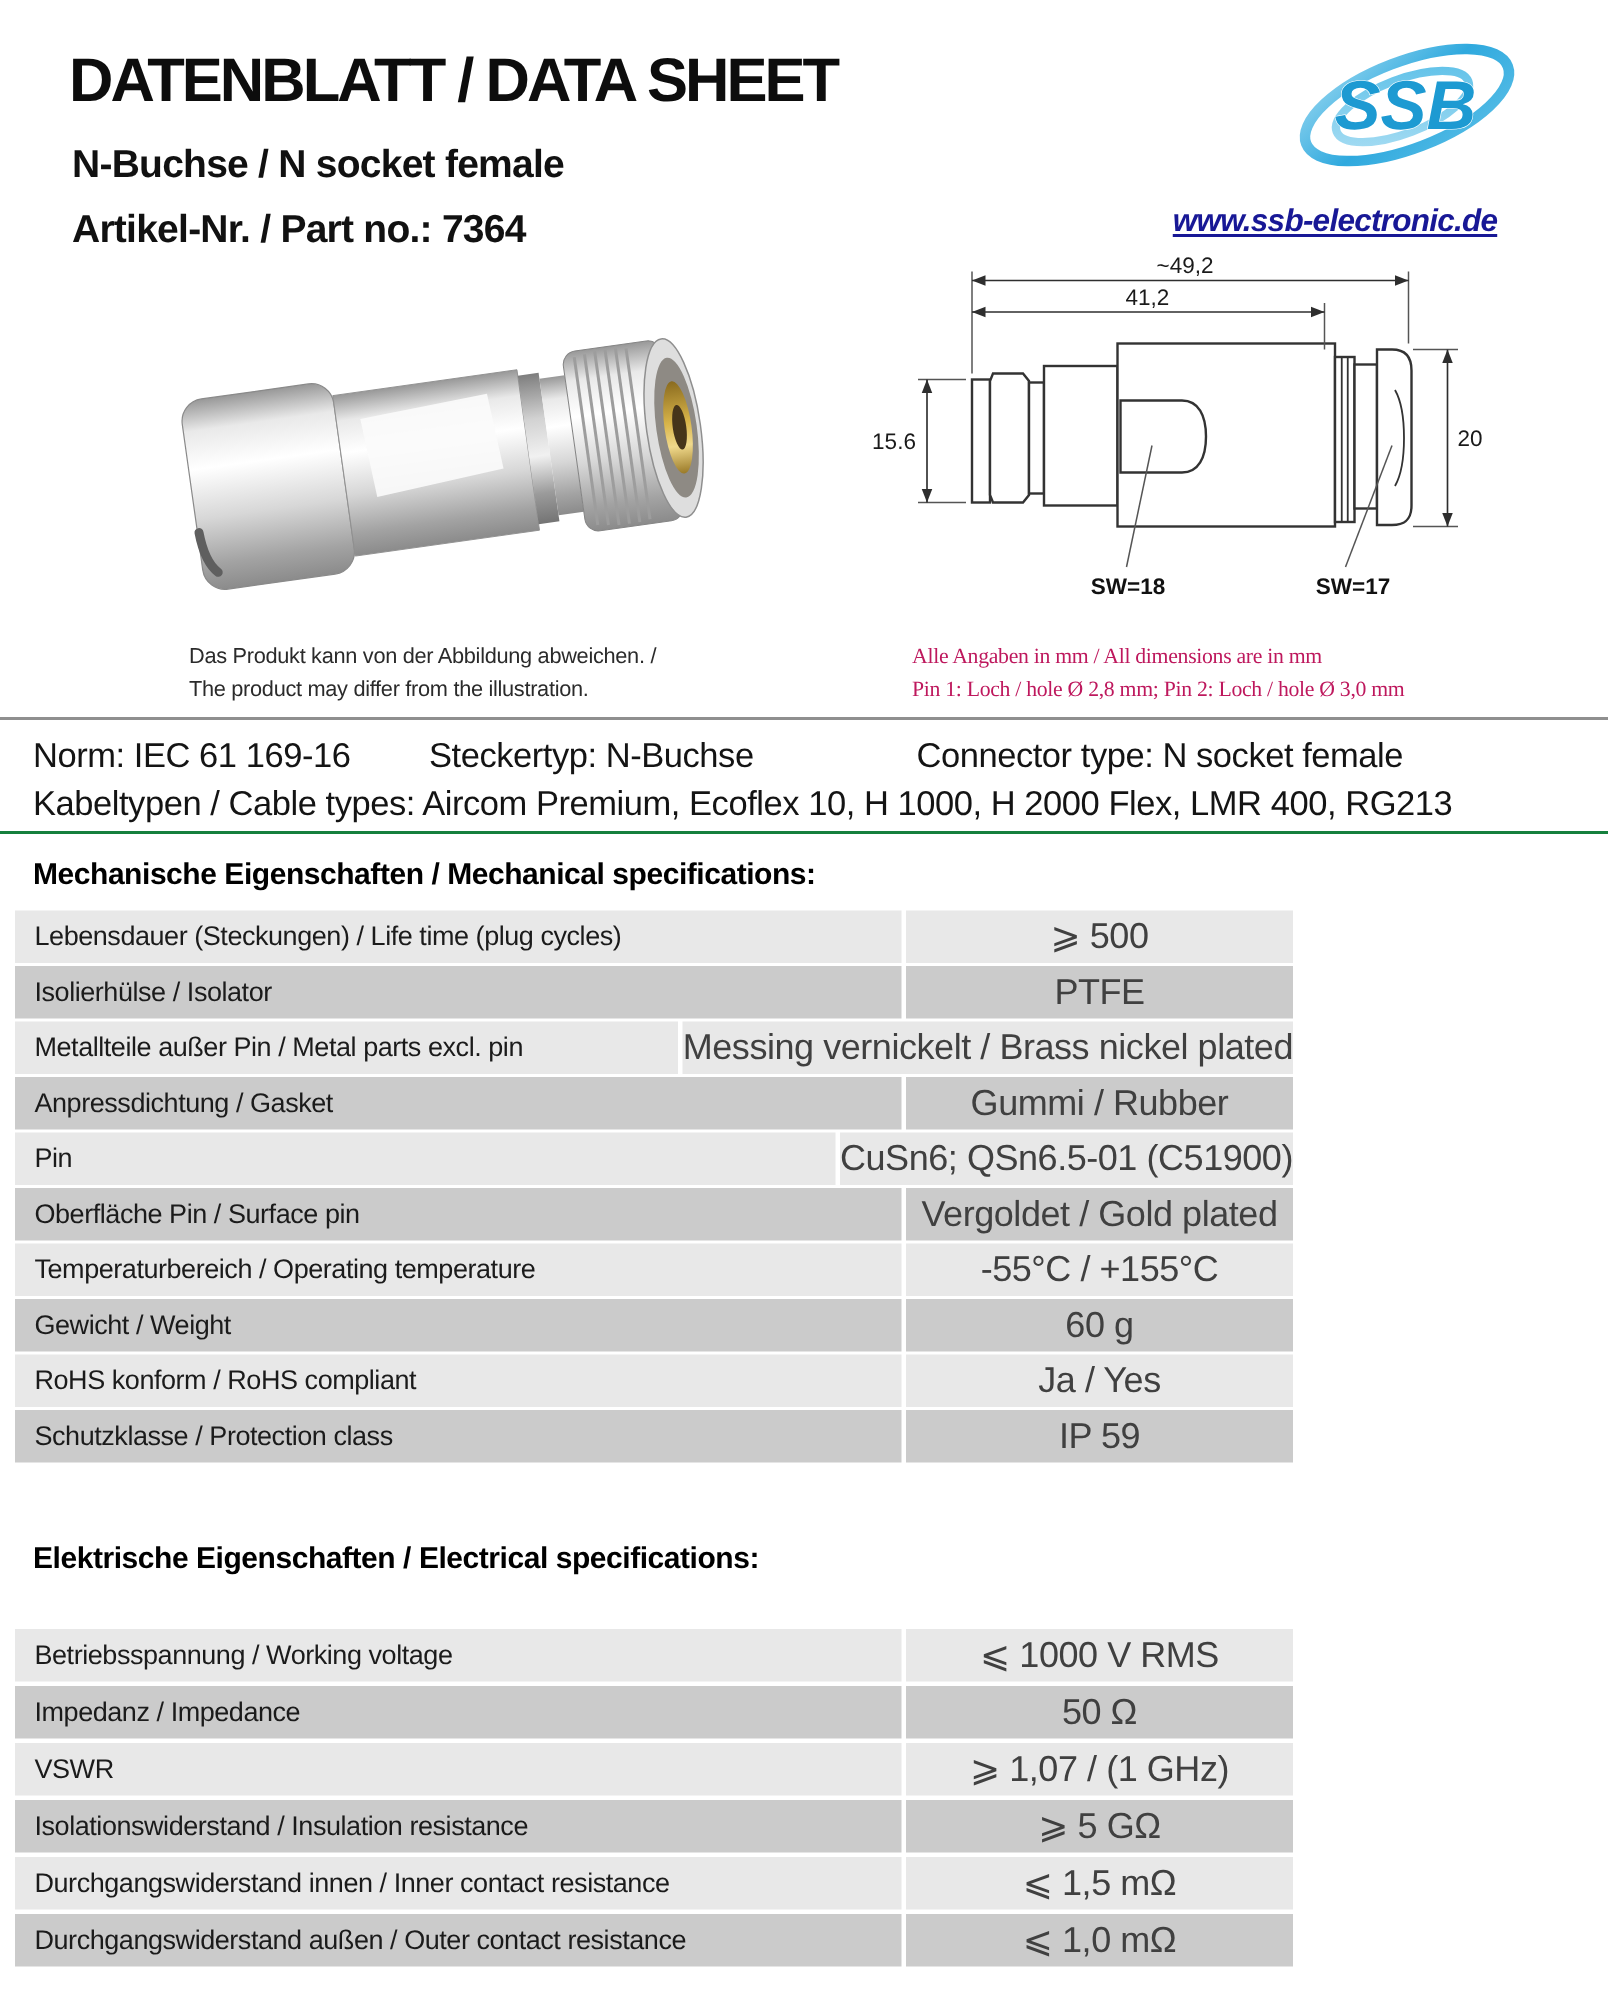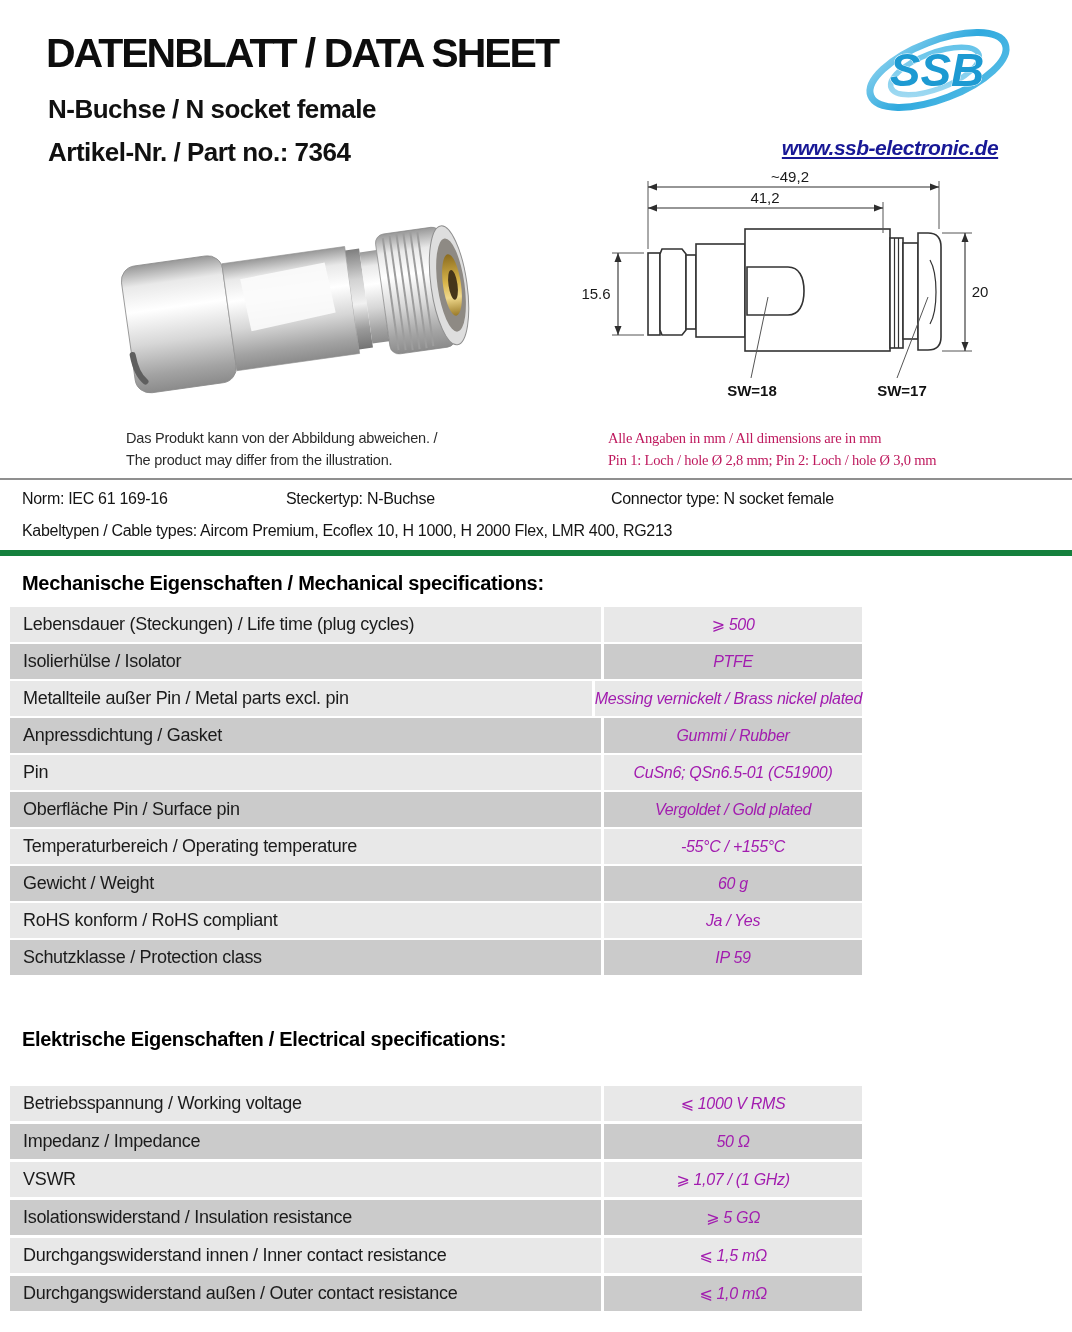--- a/index.html
+++ b/index.html
@@ -15,42 +15,42 @@
   .website{left:770px;top:136px;width:240px;text-align:center;font-size:21px;font-weight:700;font-style:italic;
            color:#181896;text-decoration:underline;letter-spacing:-0.5px;white-space:nowrap;cursor:pointer;}
 
   
   .photo-box{left:112px;top:190px;width:395px;height:218px;}
   .photo-caption{left:126px;top:427px;font-size:14.5px;line-height:22px;color:#2b2b2b;letter-spacing:-0.2px;}
   .drawing-box{left:575px;top:165px;width:497px;height:254px;}
   .drawing-note{left:608px;top:427px;font-size:14.5px;line-height:22px;color:#be185d;letter-spacing:-0.2px;font-family:Liberation Serif, serif;}
 
   
-  .norm-band{left:0;top:478px;width:1072px;height:78px;border-top:2px solid #8f8f8f;border-bottom:6px solid #15803d;
-             box-sizing:border-box;font-size:16px;letter-spacing:-0.3px;color:#141414;}
+  .norm-band{left:0;top:478px;width:1072px;height:78px;border-top:2px solid #8f8f8f;border-bottom:2px solid #15803d;
+             box-sizing:border-box;font-size:23px;letter-spacing:-0.3px;color:#141414;}
   .norm-item-1{position:absolute;left:22px;top:10px;white-space:nowrap;}
   .norm-item-2{position:absolute;left:286px;top:10px;white-space:nowrap;}
   .norm-item-3{position:absolute;left:611px;top:10px;white-space:nowrap;}
   .norm-line2{position:absolute;left:22px;top:42px;white-space:nowrap;}
 
   
   .sec-heading{font-size:20px;font-weight:700;letter-spacing:-0.3px;color:#000;white-space:nowrap;}
   .mech-heading{left:22px;top:572px;}
   .elec-heading{left:22px;top:1028px;}
 
   
   .spec-table{left:10px;width:852px;}
   .mech-table{top:607px;}
   .elec-table{top:1076px;margin-top:10px;}
   .spec-row{display:flex;height:35px;margin-bottom:2px;}
   .elec-table .spec-row{margin-bottom:3px;}
   .spec-label{width:591px;box-sizing:border-box;padding-left:13px;display:flex;align-items:center;
               font-size:18px;letter-spacing:-0.3px;color:#1b1b1b;white-space:nowrap;}
   .spec-value{flex:1;margin-left:3px;display:flex;align-items:center;justify-content:center;
-              font-size:16px;letter-spacing:-0.3px;color:#a21caf;white-space:nowrap;font-style:italic;}
+              font-size:24px;letter-spacing:-0.3px;color:#404040;white-space:nowrap;}
   .spec-row:nth-child(odd) .spec-label,.spec-row:nth-child(odd) .spec-value{background:#e8e8e8;}
   .spec-row:nth-child(even) .spec-label,.spec-row:nth-child(even) .spec-value{background:#cbcbcb;}
 
   svg text{font-family:"Liberation Sans","DejaVu Sans",sans-serif;}
 </style>
 </head>
 <body>
 
 <div class="page">
 

